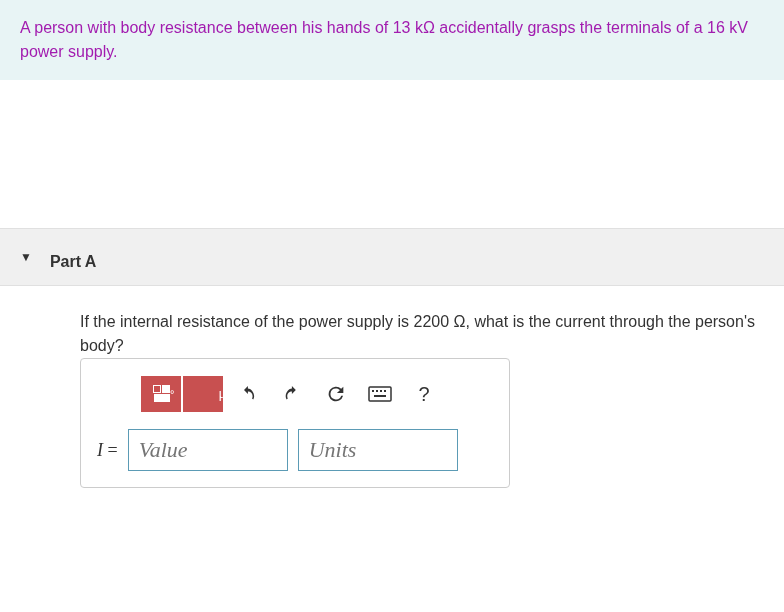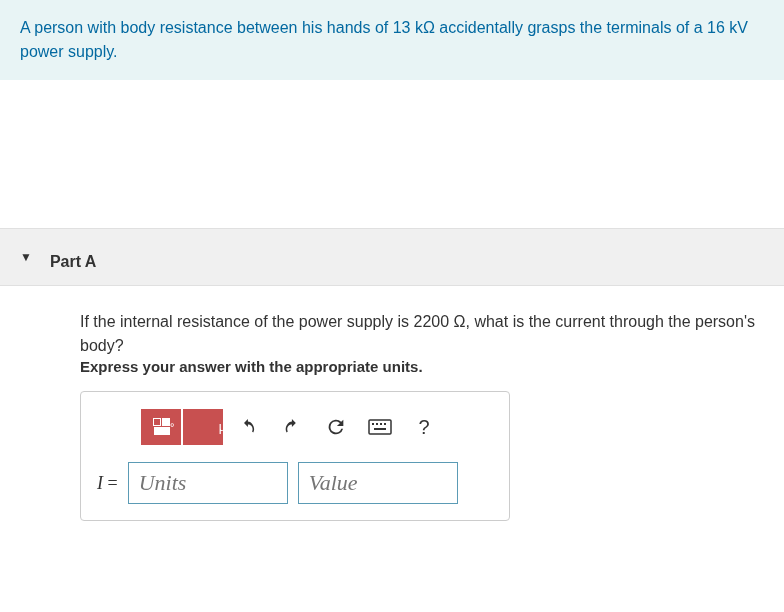--- a/index.html
+++ b/index.html
@@ -12,21 +12,21 @@
       background: #ffffff;
       width: 784px;
       height: 612px;
       color: #333;
     }
     .problem-statement {
       background: #e8f4f5;
       padding: 16px 20px;
       font-size: 16px;
       line-height: 1.5;
-      color: #0369a1;
+      color: #a21caf;
     }
     .spacer {
       height: 148px;
     }
     .part-header {
       background: #f0f0f0;
       padding: 14px 20px;
       display: flex;
       align-items: center;
       border-top: 1px solid #e0e0e0;
@@ -164,21 +164,20 @@
 
 <div class="part-header">
   <span class="caret">▼</span>
   <span class="part-title">Part A</span>
 </div>
 
 <div class="part-body">
   <p class="question-text">
     <span>If the internal resistance of the power supply is 2200 </span><span>Ω</span><span>, what is the current through the person's body?</span>
   </p>
-  <p class="instruction">Express your answer with the appropriate units.</p>
 
   <div class="answer-box">
     <div class="toolbar">
       <div class="tool-btn-group">
         <div class="math-btn math-btn-1">
           <div class="frac-icon">
             <div class="frac-top">
                 <span class="sq"></span>
                 <span class="sq sq-filled"></span>
               </div>
@@ -217,17 +216,17 @@
       </div>
       <div class="tool-btn plain-tool">
         <span style="font-size:20px;font-weight:normal;">?</span>
       </div>
     </div>
 
     <div class="answer-row">
       <span class="var-label">
         <span>I</span><span style="font-style:normal;"> = </span>
       </span>
+      <input class="input-field value-field" placeholder="Value" style="">
       <input class="input-field units-field" placeholder="Units" style="">
-      <input class="input-field value-field" placeholder="Value" style="">
     </div>
   </div>
 </div>
 
 </body></html>

